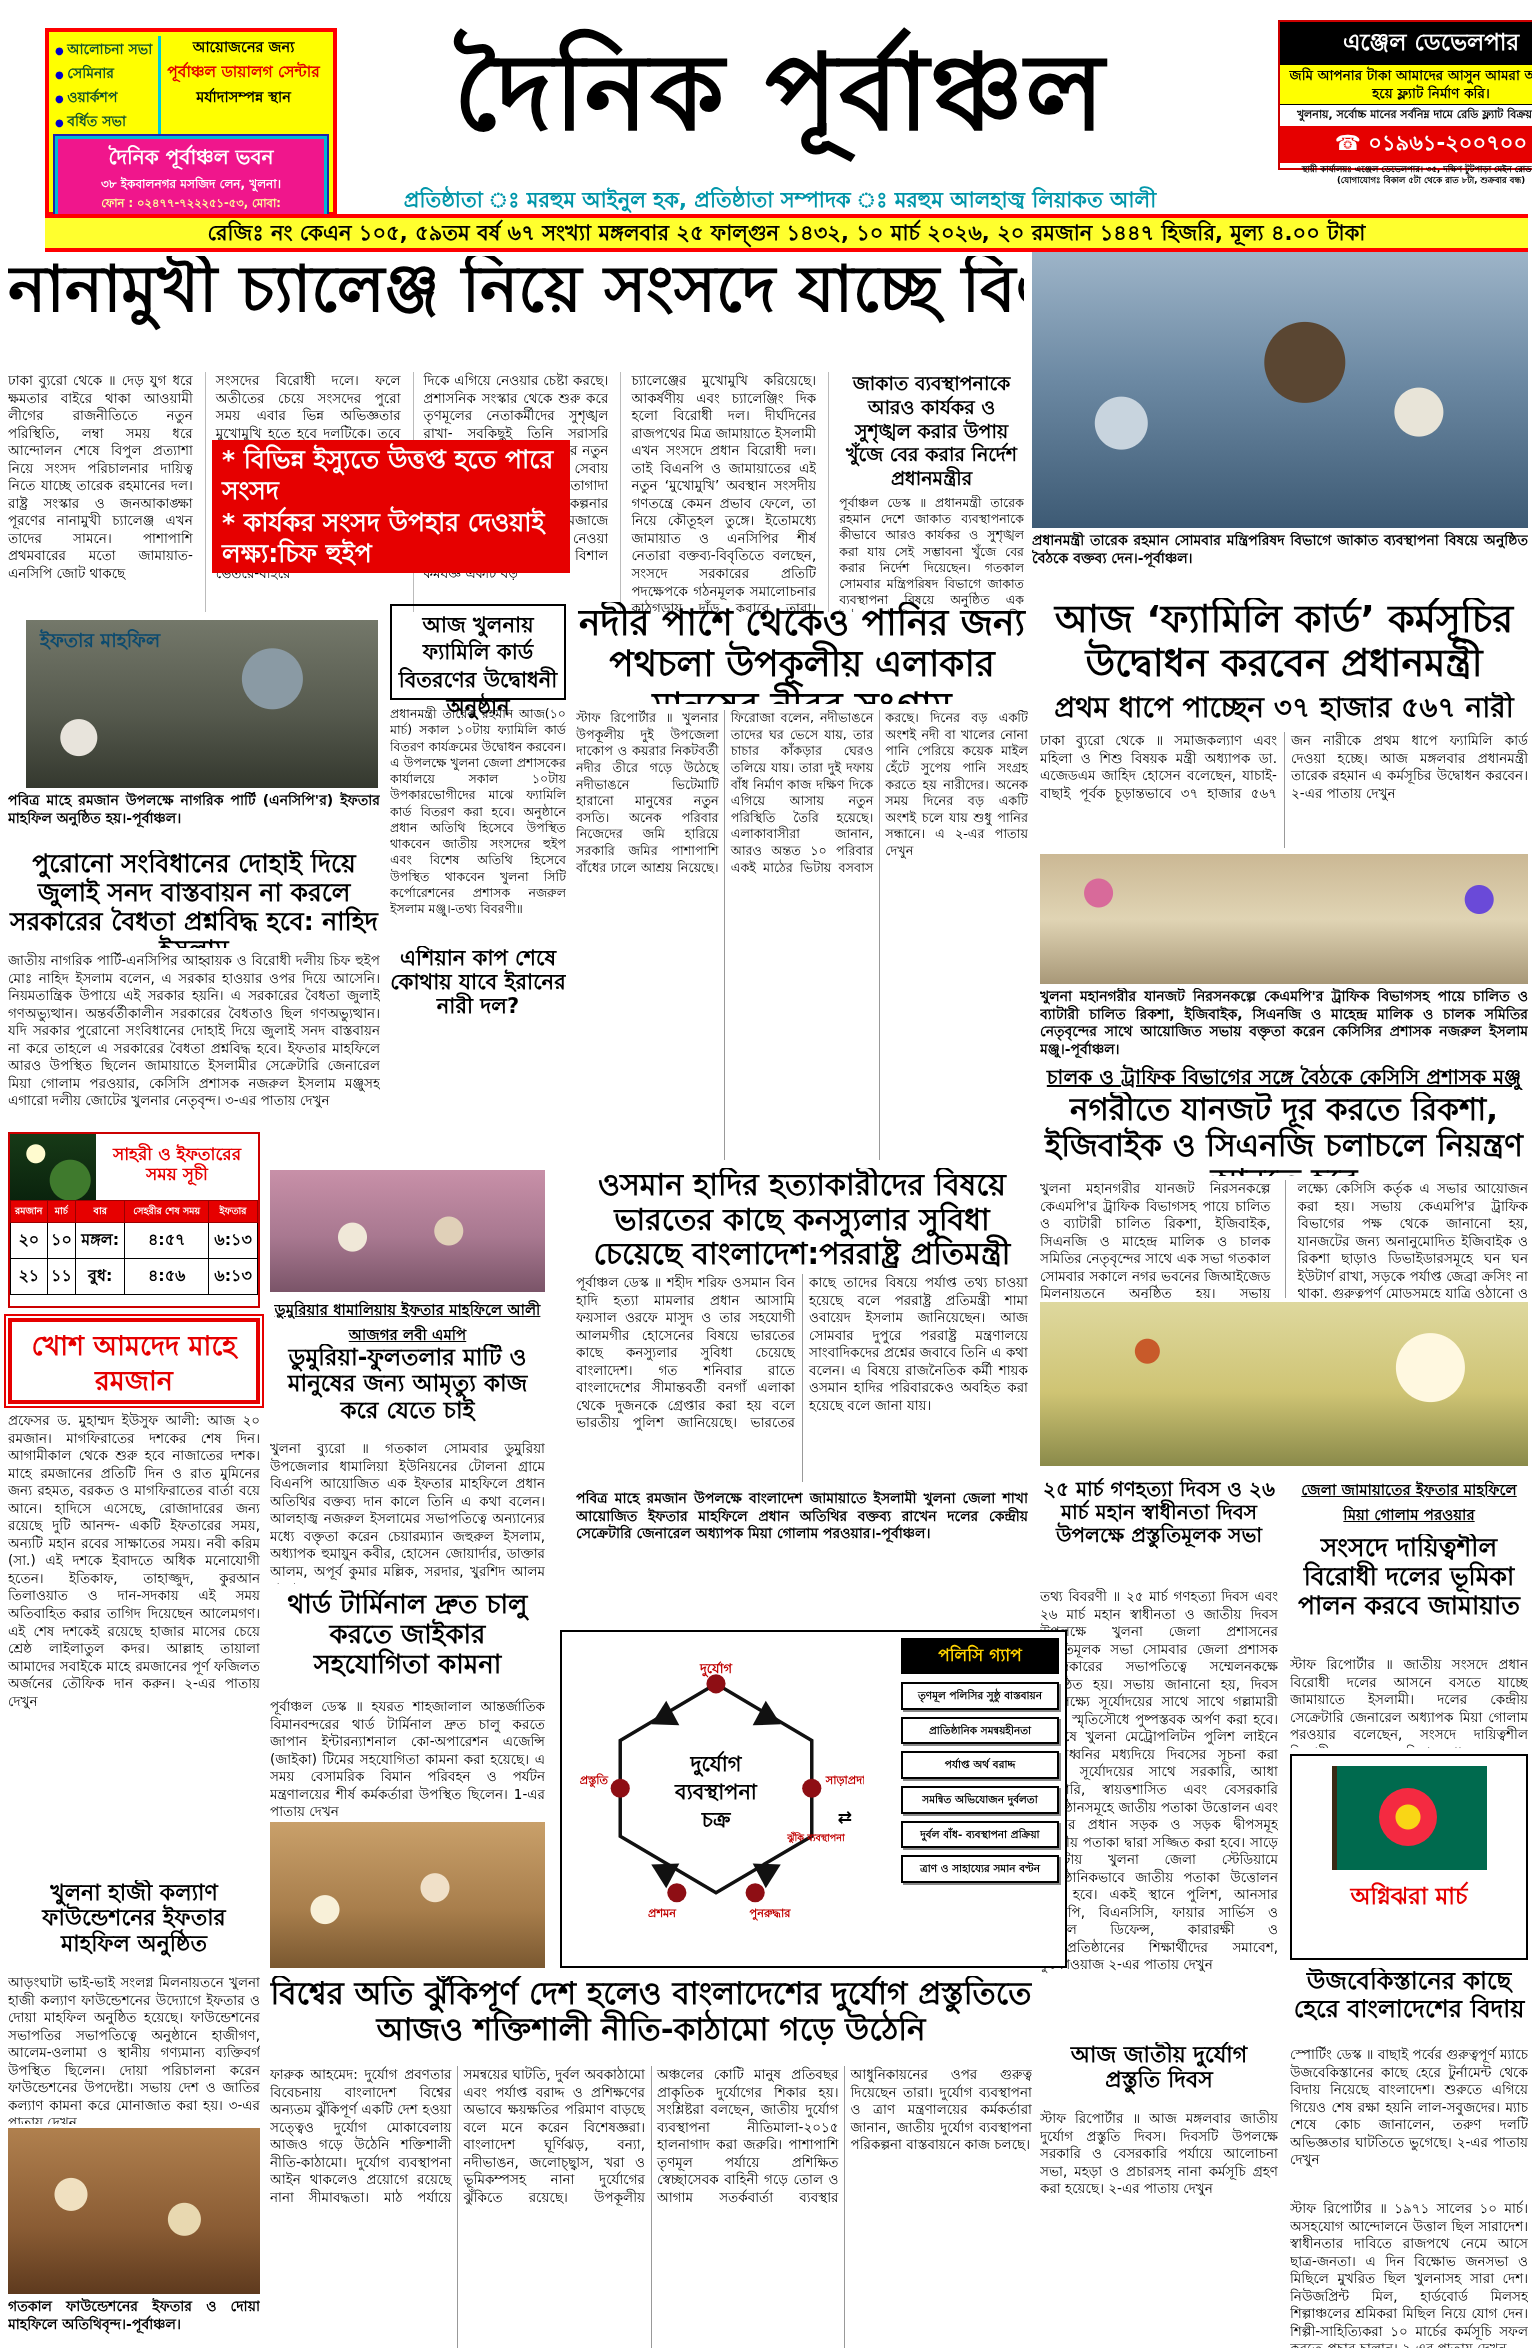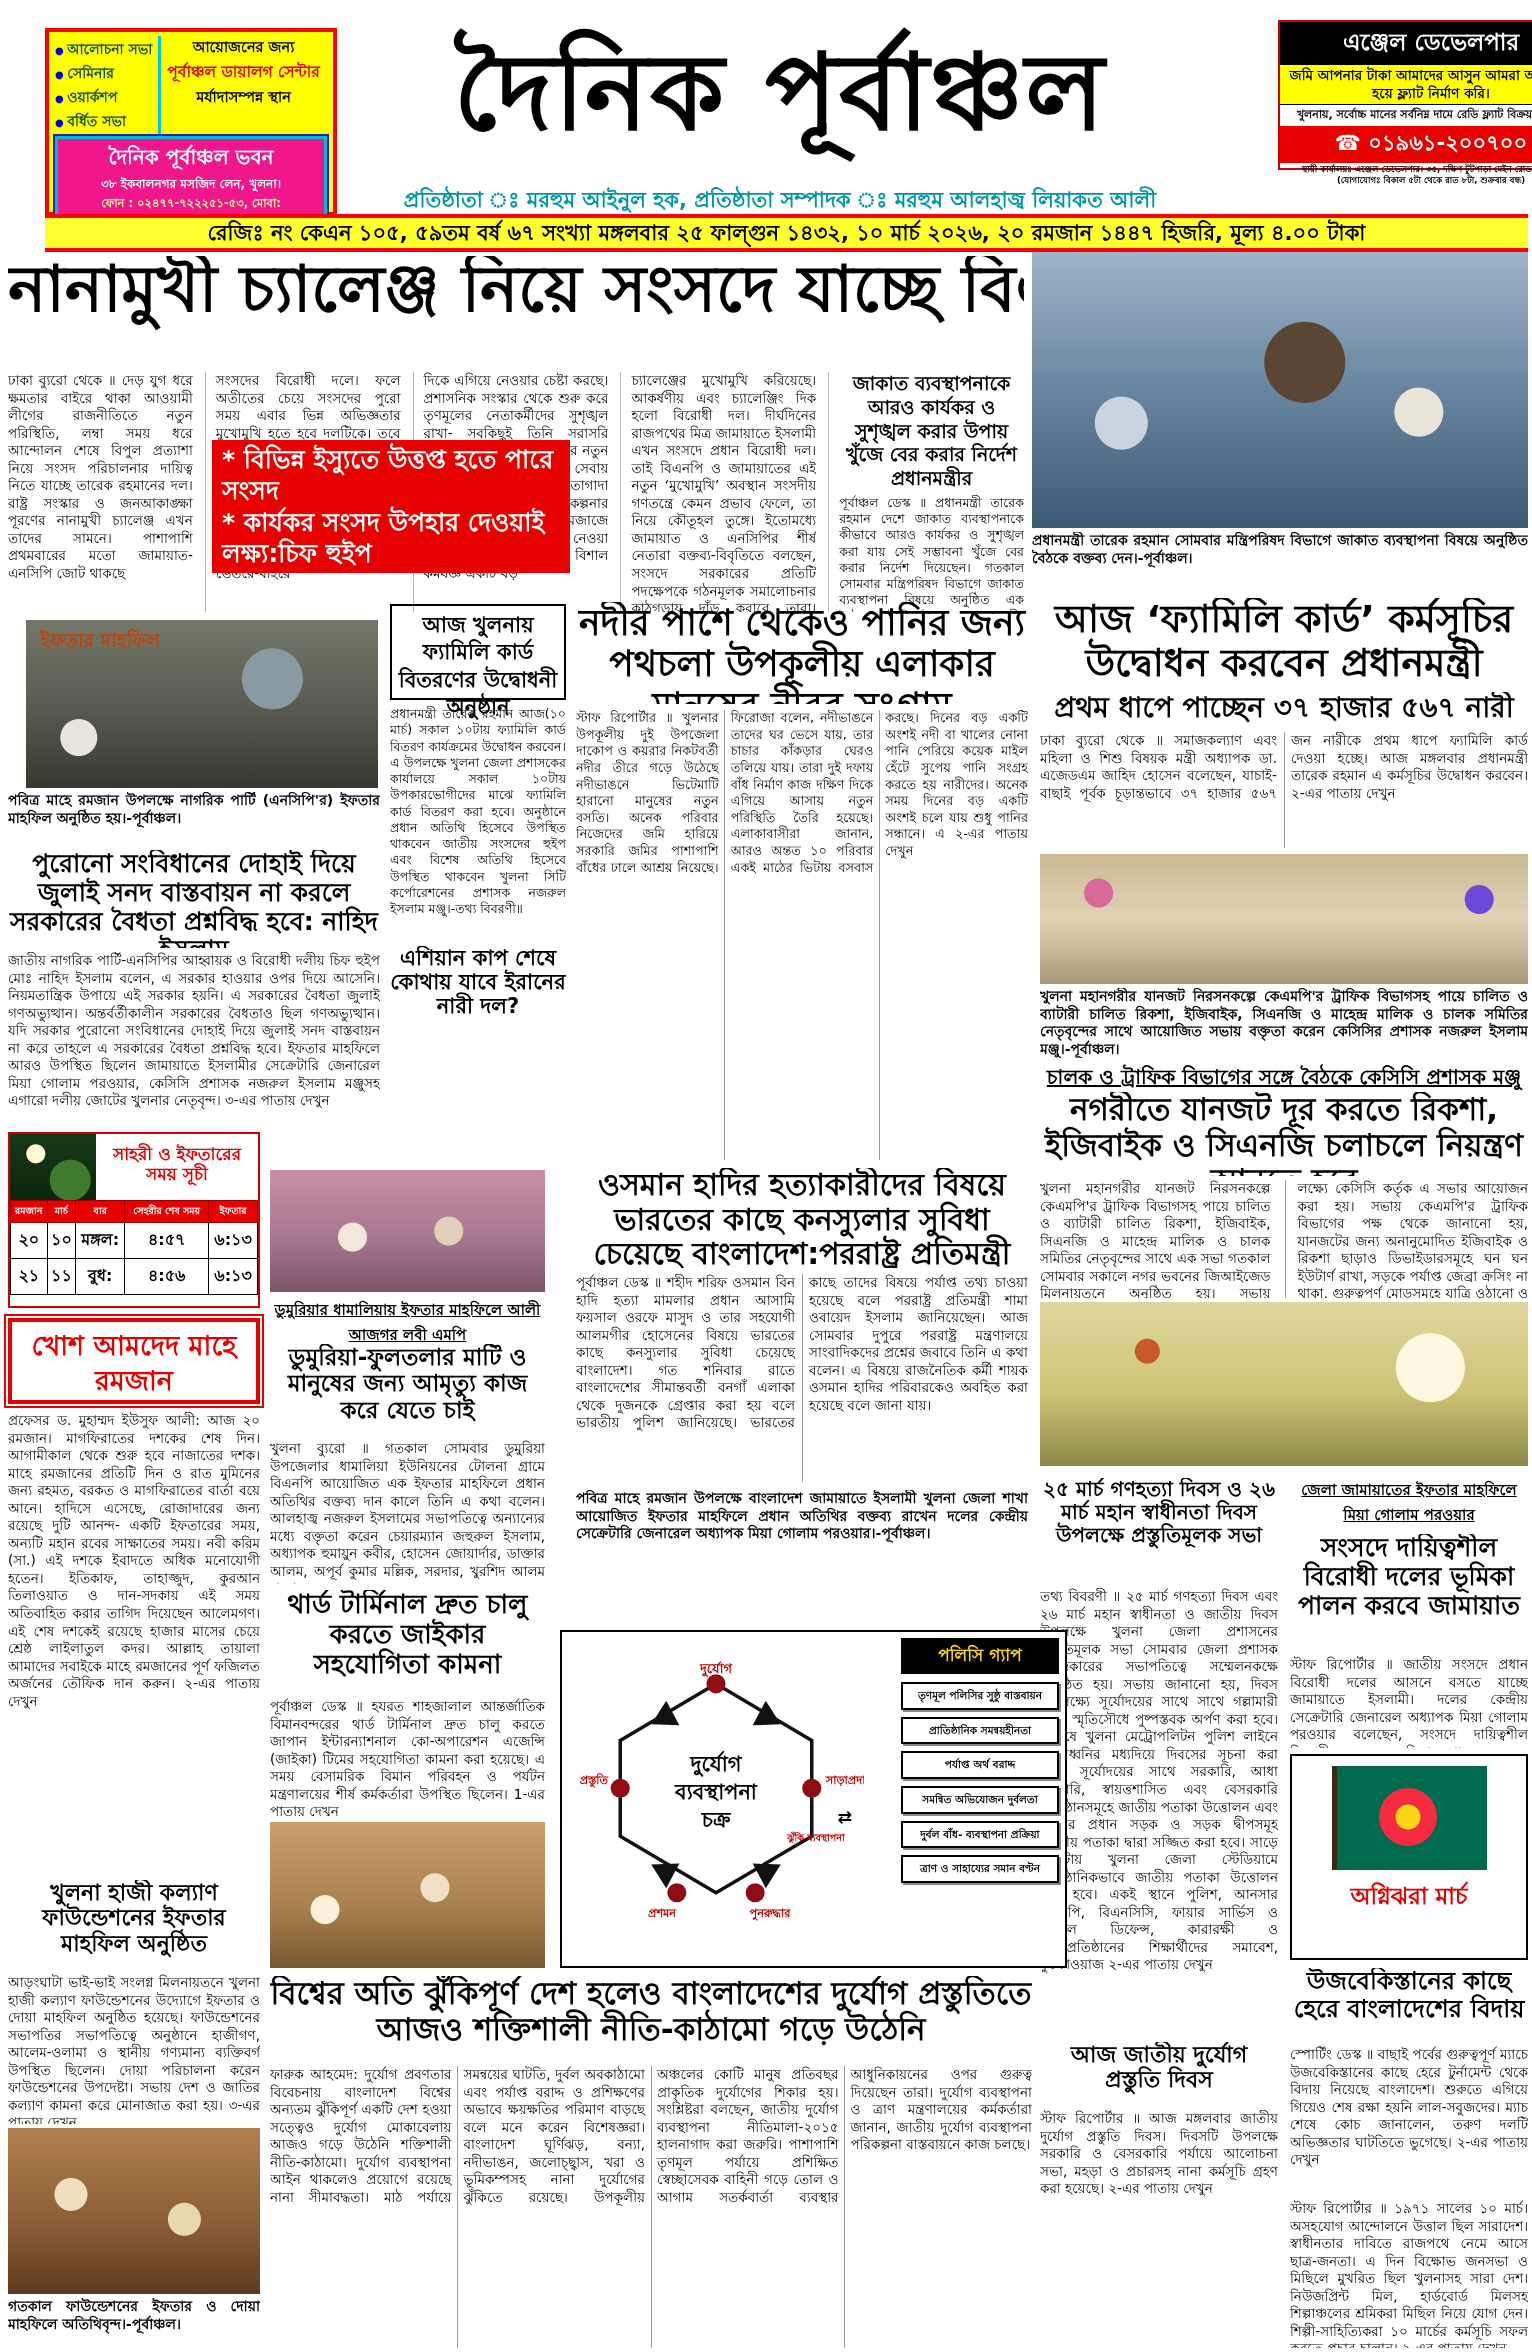--- a/index.html
+++ b/index.html
@@ -40,21 +40,21 @@
   #main-headline{font-size:64px;font-weight:bold;white-space:nowrap;text-align:center;line-height:1.05;}
   #redbox{background:#e60000;color:#fff;font-size:25px;font-weight:bold;line-height:1.25;
           padding:4px 10px;z-index:5;}
   #bnp-row{display:flex;gap:12px;}
   #bnp-row .c{flex:1;overflow:hidden;border-left:1px solid #bbb;padding-left:10px;}
   #bnp-row .c:first-child{border-left:none;padding-left:0;}
   .zk-h{font-size:19px;font-weight:bold;text-align:center;line-height:1.25;margin-bottom:4px;}
   #kbox{border:2px solid #000;font-size:21px;font-weight:bold;text-align:center;line-height:1.3;
         padding:6px 4px;box-sizing:border-box;}
   .kicker{font-weight:bold;text-align:center;text-decoration:underline;}
-  #photo-label{color:#c2410c;font-weight:bold;font-size:19px;line-height:1.1;z-index:4;}
+  #photo-label{color:#0c4a6e;font-weight:bold;font-size:19px;line-height:1.1;z-index:4;}
   
   #sehri{border:2px solid #cc0000;box-sizing:border-box;background:#fff;}
   #sehri .trow{display:flex;}
   #sehri .mosque{width:86px;height:66px;background:
       radial-gradient(circle at 30% 30%,#fffbcf 0 9px,transparent 10px),
       radial-gradient(circle at 70% 70%,#3f7a2d 0 20px,transparent 21px),
       linear-gradient(180deg,#173a17,#0a230d);}
   #sehri .stitle{flex:1;background:#fff;color:#e60000;font-size:17px;font-weight:bold;
       text-align:center;line-height:1.2;padding-top:10px;}
   #sehri table{border-collapse:collapse;width:100%;}

